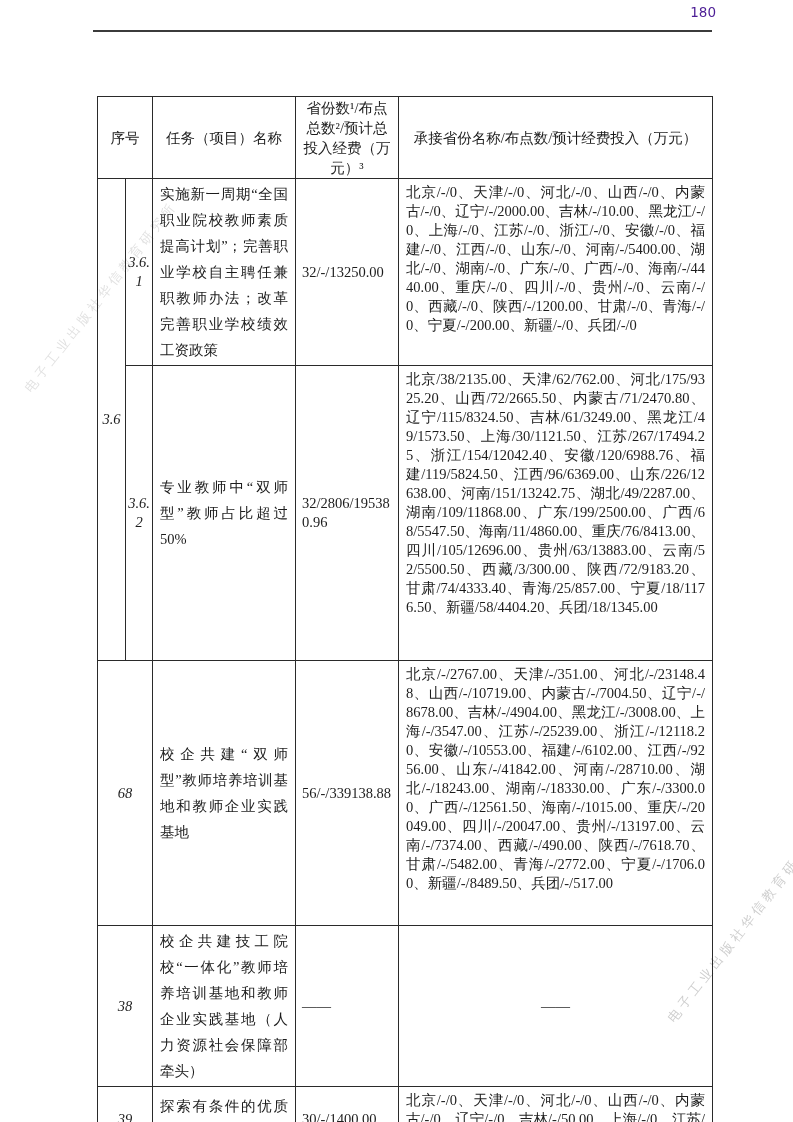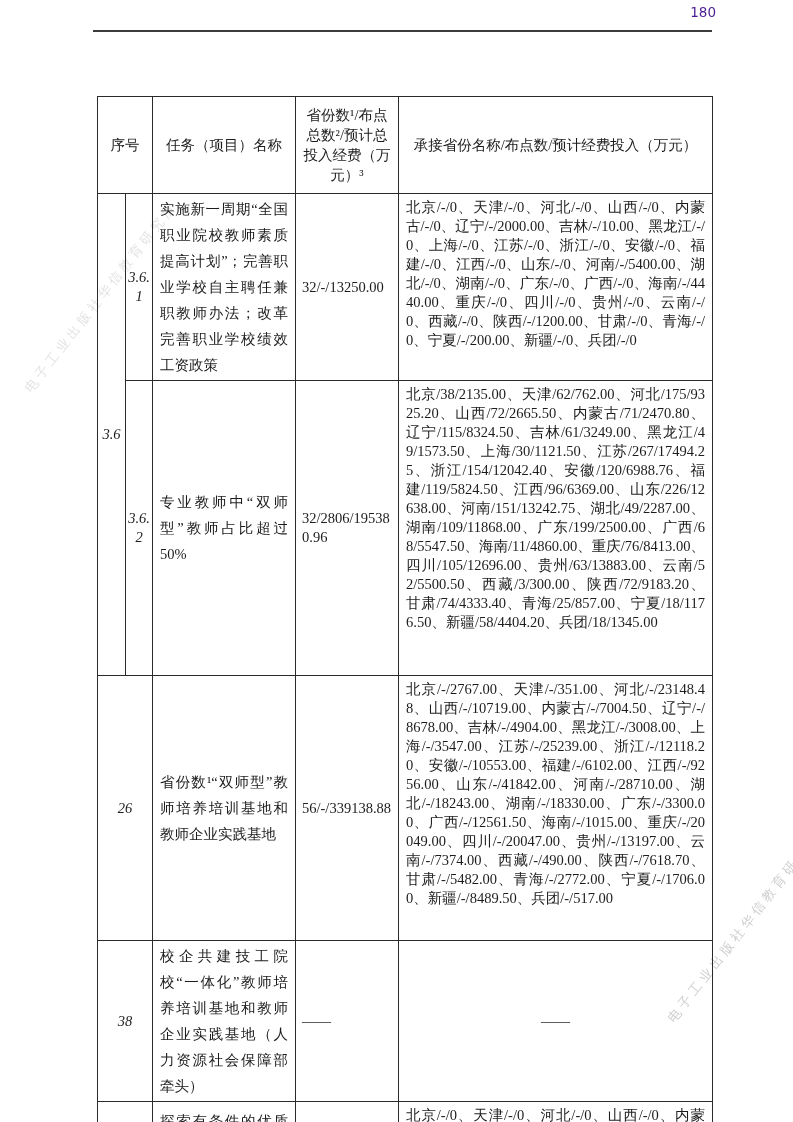--- a/index.html
+++ b/index.html
@@ -49,21 +49,21 @@
     border: 1px solid #2a2a2a;
     font-weight: normal;
     font-size: 14.5px;
     padding: 2px 5px;
     overflow: hidden;
   }
   .doc-table th {
     text-align: center;
     vertical-align: middle;
     line-height: 20px;
-    padding: 8px 6px;
+    padding: 0 6px;
   }
   td.cell-index {
     text-align: center;
     vertical-align: middle;
     word-break: break-all;
     line-height: 19px;
     padding: 2px 1px;
     font-style: italic;
   }
   td.cell-task {
@@ -122,22 +122,22 @@
     </tr>
 
     <tr style="height:295px;">
       <td class="cell-index">3.6.2</td>
       <td class="cell-task">专业教师中“双师型”教师占比超过50%</td>
       <td class="cell-totals">32/2806/195380.96</td>
       <td class="cell-provinces">北京/38/2135.00、天津/62/762.00、河北/175/9325.20、山西/72/2665.50、内蒙古/71/2470.80、辽宁/115/8324.50、吉林/61/3249.00、黑龙江/49/1573.50、上海/30/1121.50、江苏/267/17494.25、浙江/154/12042.40、安徽/120/6988.76、福建/119/5824.50、江西/96/6369.00、山东/226/12638.00、河南/151/13242.75、湖北/49/2287.00、湖南/109/11868.00、广东/199/2500.00、广西/68/5547.50、海南/11/4860.00、重庆/76/8413.00、四川/105/12696.00、贵州/63/13883.00、云南/52/5500.50、西藏/3/300.00、陕西/72/9183.20、甘肃/74/4333.40、青海/25/857.00、宁夏/18/1176.50、新疆/58/4404.20、兵团/18/1345.00</td>
     </tr>
 
     <tr style="height:265px;">
-      <td class="cell-index" colspan="2">26</td>
-      <td class="cell-task">省份数¹“双师型”教师培养培训基地和教师企业实践基地</td>
+      <td class="cell-index" colspan="2">68</td>
+      <td class="cell-task">校企共建“双师型”教师培养培训基地和教师企业实践基地</td>
       <td class="cell-totals">56/-/339138.88</td>
       <td class="cell-provinces">北京/-/2767.00、天津/-/351.00、河北/-/23148.48、山西/-/10719.00、内蒙古/-/7004.50、辽宁/-/8678.00、吉林/-/4904.00、黑龙江/-/3008.00、上海/-/3547.00、江苏/-/25239.00、浙江/-/12118.20、安徽/-/10553.00、福建/-/6102.00、江西/-/9256.00、山东/-/41842.00、河南/-/28710.00、湖北/-/18243.00、湖南/-/18330.00、广东/-/3300.00、广西/-/12561.50、海南/-/1015.00、重庆/-/20049.00、四川/-/20047.00、贵州/-/13197.00、云南/-/7374.00、西藏/-/490.00、陕西/-/7618.70、甘肃/-/5482.00、青海/-/2772.00、宁夏/-/1706.00、新疆/-/8489.50、兵团/-/517.00</td>
     </tr>
 
     <tr style="height:117px;">
       <td class="cell-index" colspan="2">38</td>
       <td class="cell-task">校企共建技工院校“一体化”教师培养培训基地和教师企业实践基地（人力资源社会保障部牵头）</td>
       <td class="cell-totals">——</td>
       <td class="cell-provinces" style="text-align:center; vertical-align:middle;">——</td>
     </tr>

